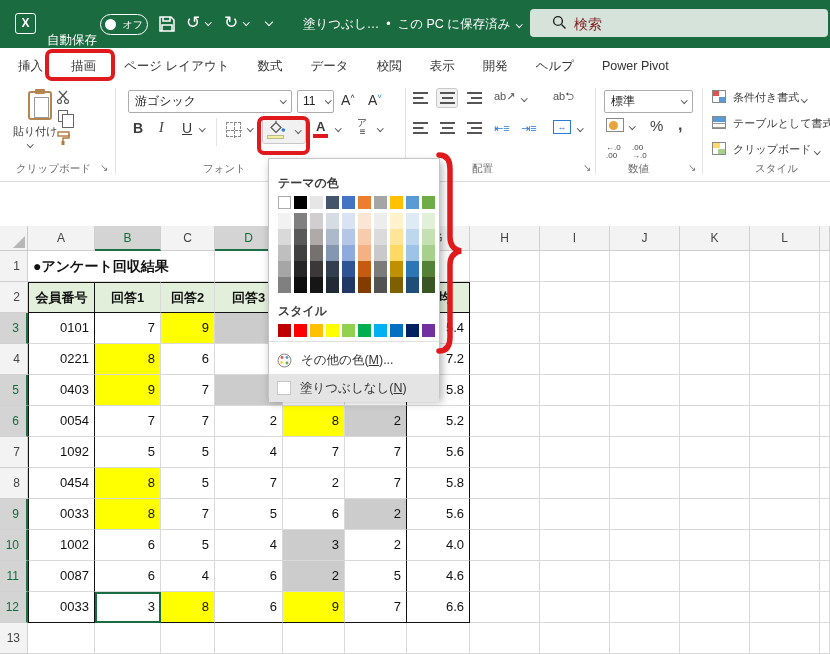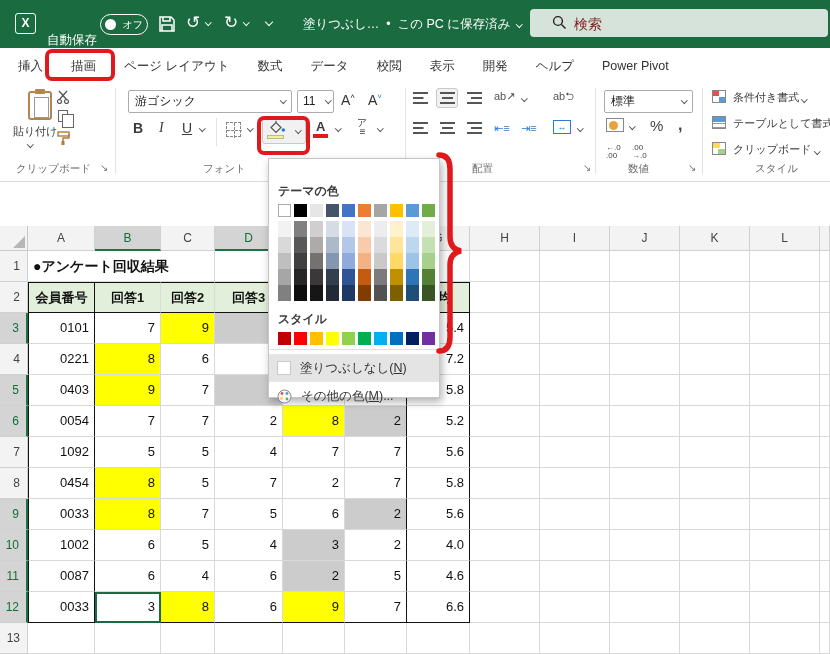--- a/index.html
+++ b/index.html
@@ -75,21 +75,21 @@
   .c.cs{background:#CCCCCC;}
   .c.hd{background:#E2EFDA;font-weight:bold;text-align:center;padding:0;border-top:1.5px solid #111;border-bottom:1.5px solid #111;}
   .c.brb{border-right:1.5px solid #111;}
   .c.blb{border-left:1.5px solid #111;}
   .c.bbb{border-bottom:1.5px solid #111;}
   .c.title-cell{grid-column:span 3;font-weight:bold;font-size:14px;text-align:left;padding-left:5px;overflow:visible;}
   .c.active{outline:2px solid #1A6B42;outline-offset:-2px;background:#fff;position:relative;z-index:2;}
 
   
   .fillmenu{position:absolute;left:268px;top:158px;width:172px;height:240px;background:#fff;border:1px solid #C6C6C6;box-shadow:2px 4px 8px rgba(0,0,0,.3);z-index:40;font-size:12.5px;color:#333;}
-  .fm-h{margin:24px 0 4px 9px;font-weight:bold;color:#3b3b3b;font-size:12px;}
+  .fm-h{margin:16px 0 4px 9px;font-weight:bold;color:#3b3b3b;font-size:12px;}
   .swrow{display:flex;gap:3px;margin:0 0 4px 9px;}
   .sw{width:13px;height:13px;}
   .sw.wb{border:1px solid #ABABAB;}
   .tintgrid{display:grid;grid-template-columns:repeat(10,13px);column-gap:3px;margin-left:9px;}
   .tint{width:13px;height:16px;}
   .fm-item{height:28px;display:flex;align-items:center;padding-left:8px;gap:9px;}
   .fm-item.hover{background:#E4E4E4;}
   .nofill-ic{width:14px;height:14px;background:#fff;border:1px solid #C9C9C9;}
   .fm-sep{height:1px;background:#E0E0E0;margin:4px 0;}
   .und{text-decoration:underline;}
@@ -529,34 +529,34 @@
         <div class="sw" style="background: rgb(255, 192, 0);"></div>
         <div class="sw" style="background: rgb(255, 255, 0);"></div>
         <div class="sw" style="background: rgb(146, 208, 80);"></div>
         <div class="sw" style="background: rgb(0, 176, 80);"></div>
         <div class="sw" style="background: rgb(0, 176, 240);"></div>
         <div class="sw" style="background: rgb(0, 112, 192);"></div>
         <div class="sw" style="background: rgb(0, 32, 96);"></div>
         <div class="sw" style="background: rgb(112, 48, 160);"></div>
       </div>
     <div class="fm-sep"></div>
-    <div class="fm-item hover">
-      <span class="nofill-ic"></span>
-      <span><span>塗りつぶしなし(</span><span class="und">N</span><span>)</span></span>
-    </div>
     <div class="fm-item">
       <svg width="15" height="15" viewBox="0 0 15 15">
           <circle cx="7.5" cy="7.5" r="6.5" fill="#f7f7f7" stroke="#888"></circle>
           <circle cx="5" cy="4.5" r="1.4" fill="#E05252"></circle>
           <circle cx="10" cy="4.5" r="1.4" fill="#5B9BD5"></circle>
           <circle cx="4.5" cy="9.5" r="1.4" fill="#FFD24D"></circle>
           <circle cx="10" cy="10" r="1.4" fill="#70AD47"></circle>
         </svg>
       <span><span>その他の色(</span><span class="und">M</span><span>)...</span></span>
     </div>
+    <div class="fm-item hover">
+      <span class="nofill-ic"></span>
+      <span><span>塗りつぶしなし(</span><span class="und">N</span><span>)</span></span>
+    </div>
   </div>
 
   <div class="red-box rb-home"></div>
   <div class="red-box rb-fill"></div>
   <svg class="brace" width="36" height="204" viewBox="0 0 36 204">
     <path d="M6 4 Q17 4 17 18 L17 86 Q17 98 28 100 Q17 102 17 114 L17 186 Q17 200 6 200" fill="none" stroke="#E0191D" stroke-width="5.5" stroke-linecap="round"></path>
   </svg>
 
 </div>
 

